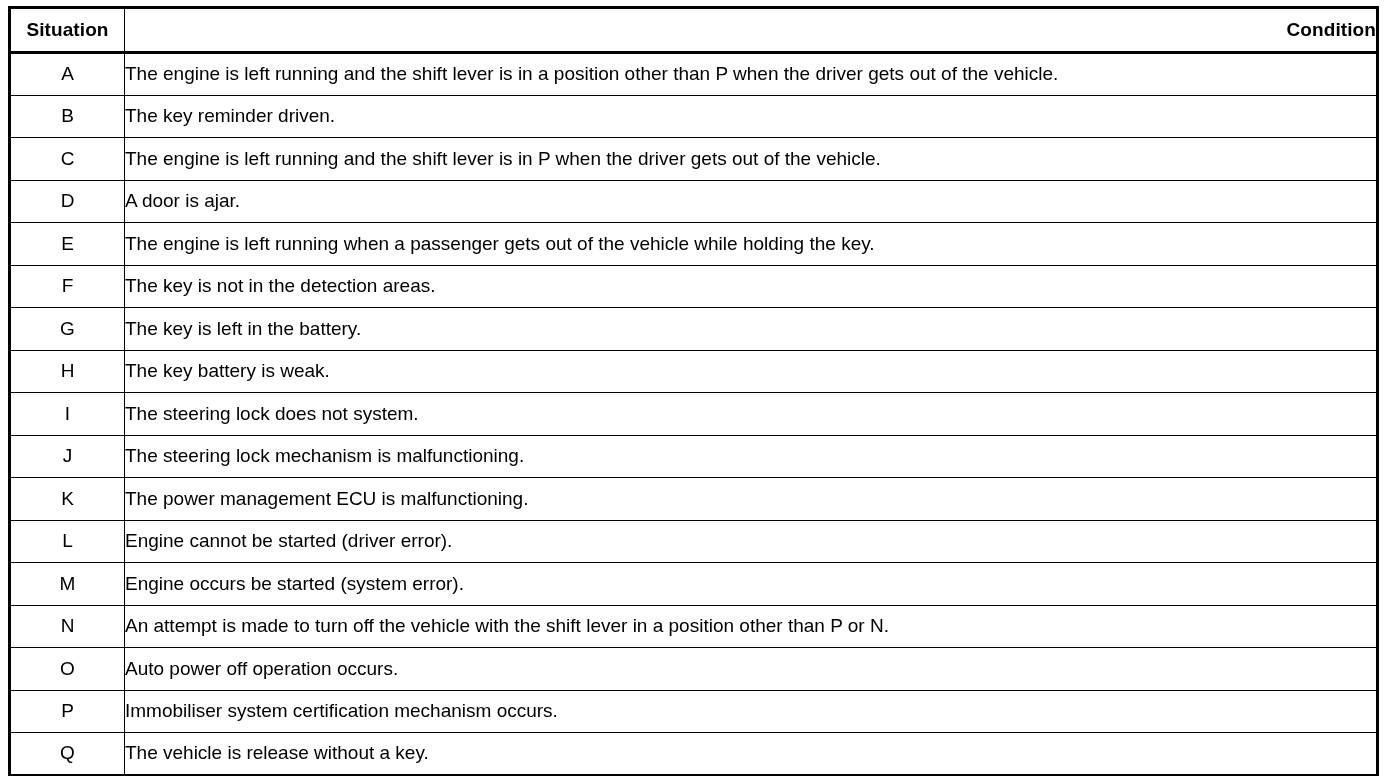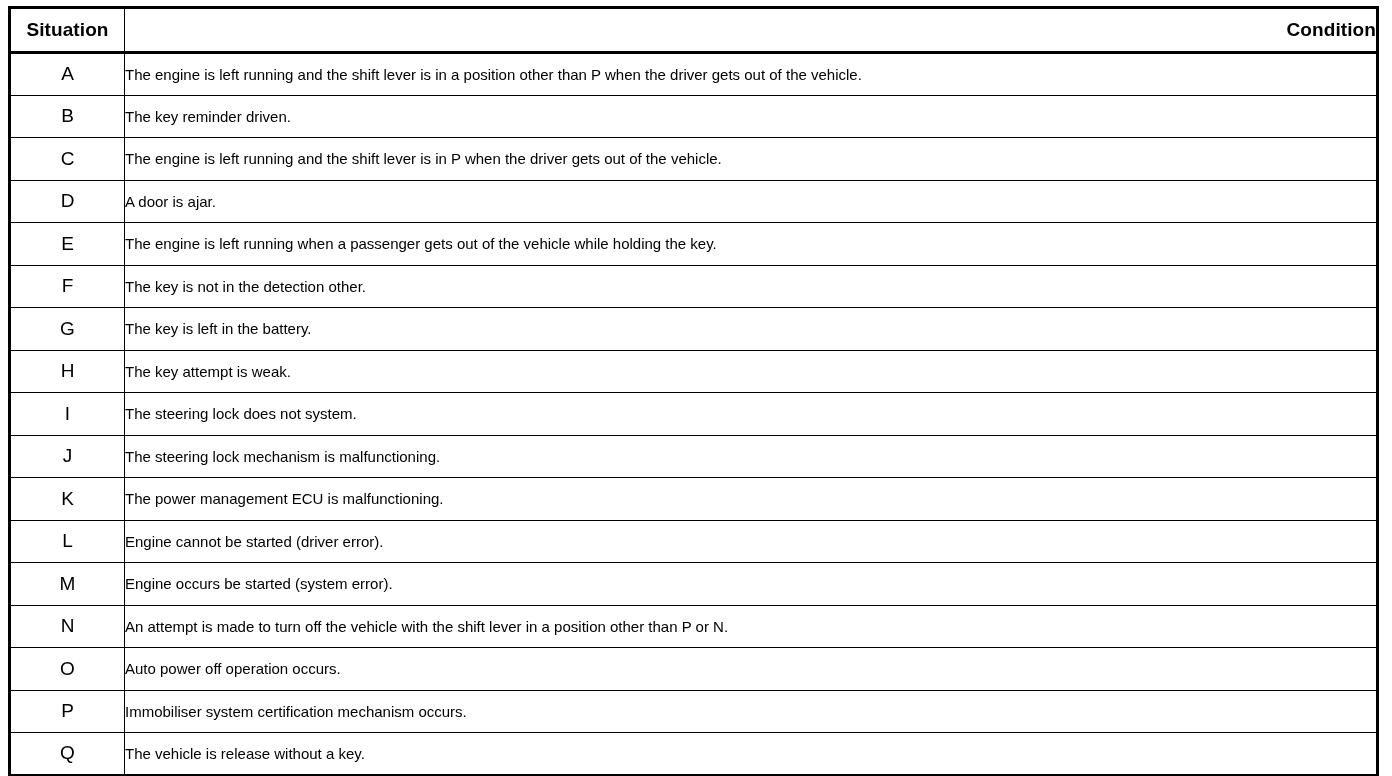--- a/index.html
+++ b/index.html
@@ -70,21 +70,21 @@
 
   td.cell-situation {
     text-align: center;
     font-size: 19px;
     font-weight: normal;
     border-right: 2px solid #000000;
   }
 
   td.cell-condition {
     text-align: left;
-    font-size: 15px;
+    font-size: 19px;
     font-weight: normal;
     padding-left: 9px;
     white-space: nowrap;
     overflow: hidden;
     margin-top: 28px;
   }
 
   table.spec-table tbody tr:last-child td {
     border-bottom: none;
   }
@@ -120,29 +120,29 @@
         <tr>
           <td class="cell-situation">D</td>
           <td class="cell-condition">A door is ajar.</td>
         </tr>
         <tr>
           <td class="cell-situation">E</td>
           <td class="cell-condition">The engine is left running when a passenger gets out of the vehicle while holding the key.</td>
         </tr>
         <tr>
           <td class="cell-situation">F</td>
-          <td class="cell-condition">The key is not in the detection other.</td>
+          <td class="cell-condition">The key is not in the detection areas.</td>
         </tr>
         <tr>
           <td class="cell-situation">G</td>
           <td class="cell-condition">The key is left in the battery.</td>
         </tr>
         <tr>
           <td class="cell-situation">H</td>
-          <td class="cell-condition">The key attempt is weak.</td>
+          <td class="cell-condition">The key battery is weak.</td>
         </tr>
         <tr>
           <td class="cell-situation">I</td>
           <td class="cell-condition">The steering lock does not system.</td>
         </tr>
         <tr>
           <td class="cell-situation">J</td>
           <td class="cell-condition">The steering lock mechanism is malfunctioning.</td>
         </tr>
         <tr>

